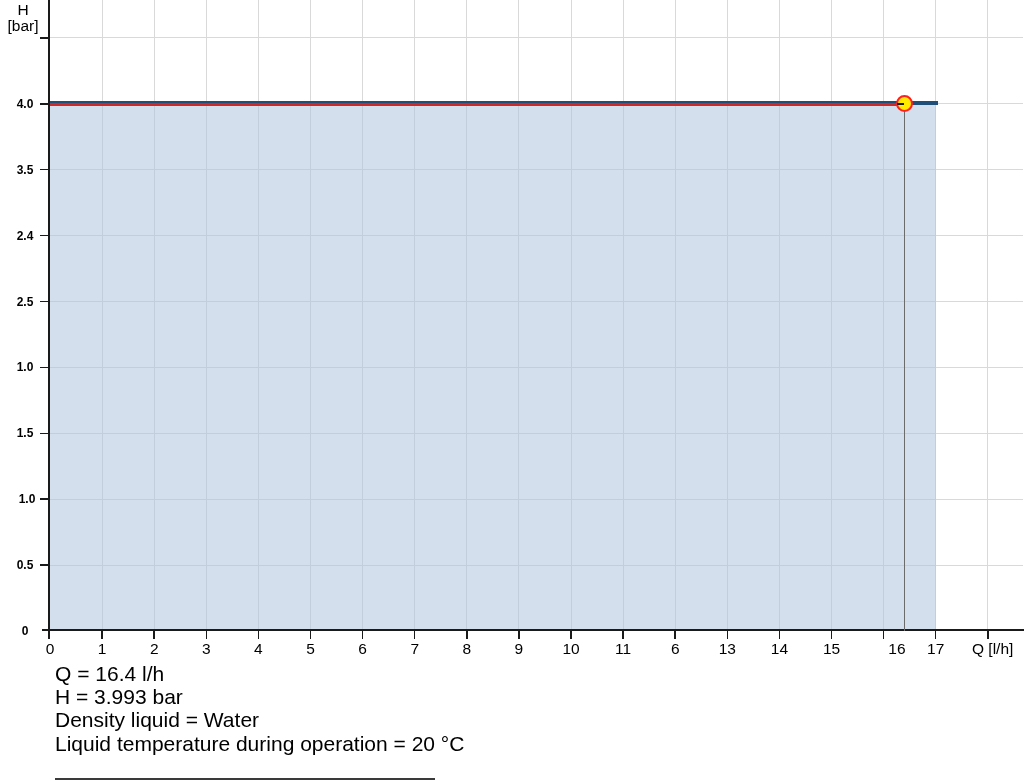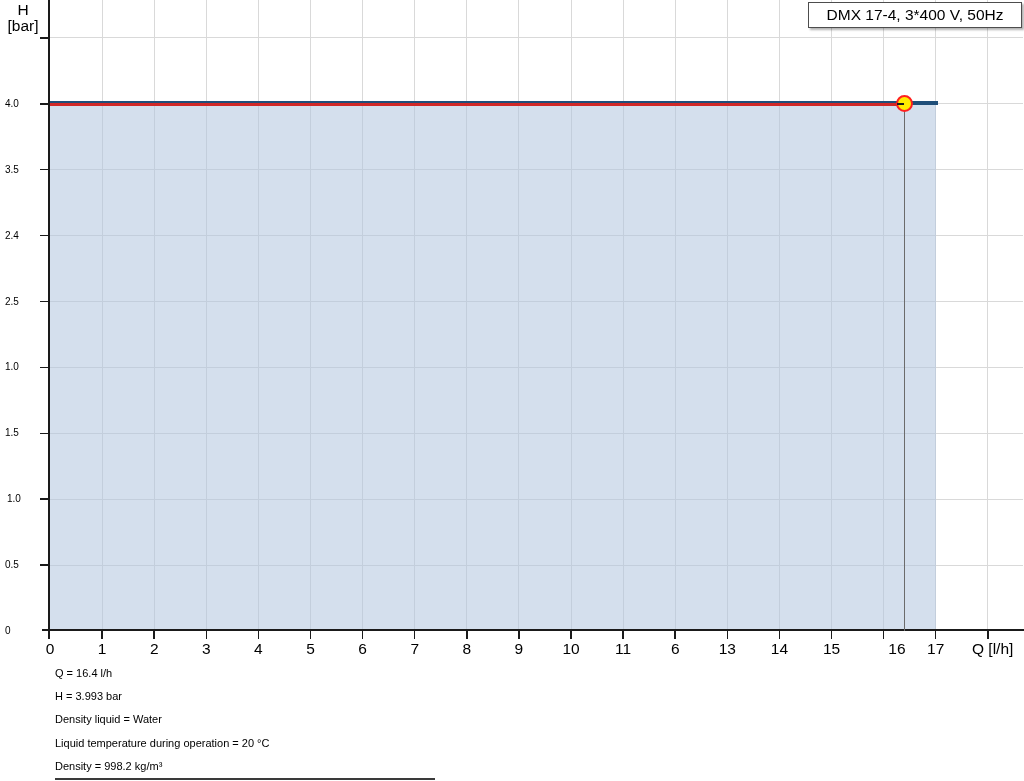--- a/index.html
+++ b/index.html
@@ -6,34 +6,34 @@
   #screen{
     position:relative;width:1024px;height:781px;background:#ffffff;overflow:hidden;
     font-family:"Liberation Sans", sans-serif;color:#000;
   }
   .abs{position:absolute;}
   .gridline-v{position:absolute;width:1px;background:#d9d9d9;}
   .gridline-h{position:absolute;height:1px;background:#d9d9d9;}
   .axis-line{position:absolute;background:#1a1a1a;}
   .tick{position:absolute;background:#1a1a1a;}
   .tick-label-x{position:absolute;width:44px;text-align:center;font-size:15.5px;}
-  .tick-label-y{position:absolute;width:40px;text-align:left;font-size:10px;height:18px;line-height:18px;}
+  .tick-label-y{position:absolute;width:40px;text-align:center;font-size:12px;height:18px;line-height:18px;font-weight:bold;}
   .area-fill{position:absolute;}
   .curve{position:absolute;}
   .dropline{position:absolute;}
   .marker{position:absolute;border-radius:50%;box-sizing:border-box;}
   .marker-notch{position:absolute;background:#1a1a1a;}
   .y-axis-title{position:absolute;left:0;top:2px;width:46px;text-align:center;font-size:15.5px;line-height:16px;}
   .x-axis-title{position:absolute;left:972px;top:640px;font-size:15.5px;white-space:nowrap;}
   .legend{
     position:absolute;left:808px;top:2px;width:214px;height:26px;background:#fff;
     border:1.6px solid #4d4d4d;box-sizing:border-box;box-shadow:2px 2px 2px rgba(0,0,0,0.30);
     display:flex;align-items:center;justify-content:center;font-size:15.5px;white-space:nowrap;z-index:30;
   }
-  .info{position:absolute;left:55px;top:662px;font-size:11px;line-height:23.2px;}
+  .info{position:absolute;left:55px;top:662px;font-size:21px;line-height:23.2px;}
   .bottom-rule{position:absolute;left:55px;top:778px;width:380px;height:2px;background:#3a3a3a;}
 </style>
 </head>
 <body>
 
 <div id="screen">
 
   <div class="y-axis-title">
     <div>H</div>
     <div>[bar]</div>
@@ -141,29 +141,25 @@
       <div class="tick-label-y" style="left: 5px; top: 226.6px;">2.4</div>
       <div class="tick-label-y" style="left: 5px; top: 160.7px;">3.5</div>
       <div class="tick-label-y" style="left: 5px; top: 94.8px;">4.0</div>
       <div class="curve" style="left: 50px; top: 100.6px; width: 887.7px; height: 4.2px; background: rgb(31, 78, 121);"></div>
       <div class="curve" style="left: 50px; top: 103.4px; width: 854.44px; height: 2.8px; background: rgb(208, 40, 40);"></div>
       <div class="dropline" style="left: 903.64px; top: 103.8px; width: 1.6px; height: 527.2px; background: rgb(107, 107, 107);"></div>
       <div class="marker" style="left: 895.94px; top: 95.3px; width: 17px; height: 17px; background: rgb(255, 235, 0); border: 2.6px solid rgb(255, 32, 32); z-index: 20;"></div>
       <div class="marker-notch" style="left: 897.44px; top: 102.8px; width: 7px; height: 2px; z-index: 21;"></div>
     </div>
 
-  <div class="legend">
-    <span>DMX 17-4, 3*400 V, 50Hz</span>
-  </div>
 
   <div class="x-axis-title">Q [l/h]</div>
 
   <div class="info">
     <div>Q = 16.4 l/h</div>
     <div>H = 3.993 bar</div>
     <div>Density liquid = Water</div>
     <div>Liquid temperature during operation = 20 °C</div>
-    <div>Density = 998.2 kg/m³</div>
   </div>
 
   <div class="bottom-rule"></div>
 
 </div>
 
 </body></html>

